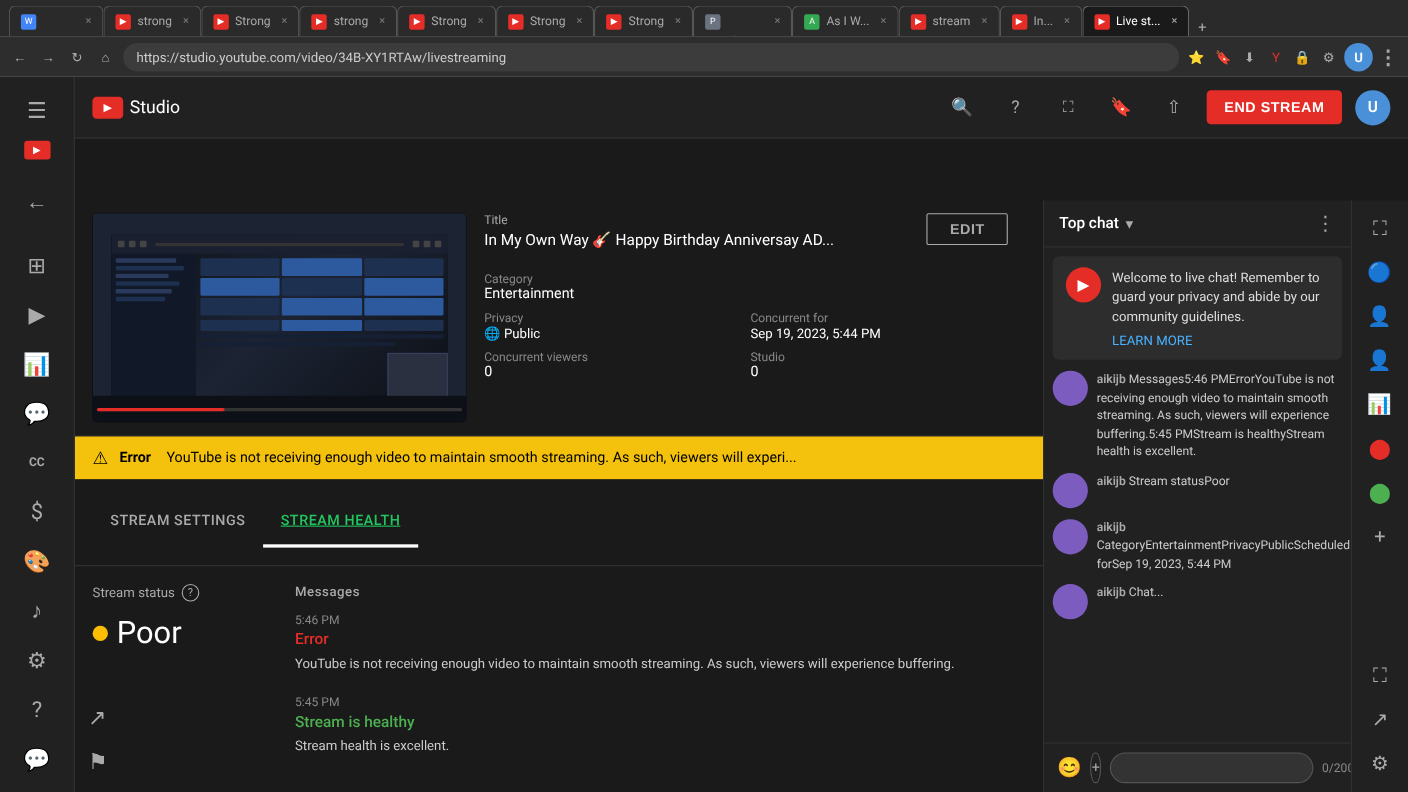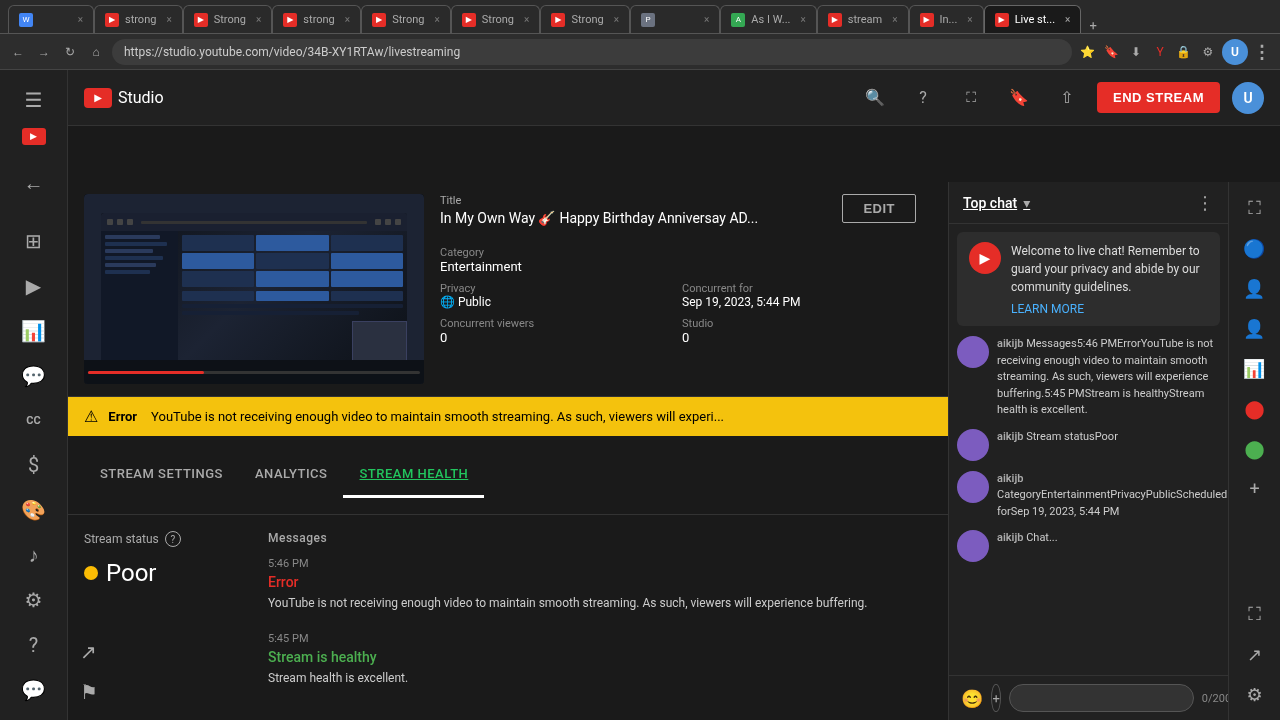--- a/index.html
+++ b/index.html
@@ -62,32 +62,32 @@
     .stream-tabs { display: flex; padding: 16px 16px; border-bottom: 1px solid #333; background: #1a1a1a; }
     .stream-tab { padding: 14px 16px; font-size: 13px; color: #aaa; cursor: pointer; border-bottom: 3px solid transparent; letter-spacing: 0.5px; font-weight: 500; }
     .stream-tab.active { color: #22c55e; border-bottom-color: #fff; text-decoration: underline; }
 
     
     .health-panel { display: flex; gap: 0; padding: 16px; }
     .health-left { width: 160px; flex-shrink: 0; }
     .health-right { flex: 1; padding-left: 24px; }
     .stream-status-label { color: #aaa; font-size: 12px; display: flex; align-items: center; gap: 6px; margin-bottom: 12px; }
     .help-icon { width: 16px; height: 16px; border-radius: 50%; border: 1px solid #aaa; display: inline-flex; align-items: center; justify-content: center; font-size: 10px; color: #aaa; cursor: pointer; }
-    .status-poor { color: #fff; font-size: 24px; font-weight: 400; display: flex; align-items: center; gap: 8px; }
+    .status-poor { color: #fff; font-size: 28px; font-weight: 400; display: flex; align-items: center; gap: 8px; }
     .status-dot { width: 14px; height: 14px; border-radius: 50%; background: #fbbc04; flex-shrink: 0; }
     .messages-label { color: #aaa; font-size: 12px; font-weight: 500; margin-bottom: 12px; letter-spacing: 0.5px; }
     .message-item { margin-bottom: 20px; }
     .message-time { color: #888; font-size: 11px; margin-bottom: 4px; }
     .message-title { color: #e52d27; font-size: 14px; font-weight: 500; margin-bottom: 4px; }
     .message-title.good { color: #4caf50; }
     .message-body { color: #ccc; font-size: 12px; line-height: 1.5; }
 
     
     .chat-header { padding: 10px 14px; display: flex; align-items: center; justify-content: space-between; border-bottom: 1px solid #333; }
-    .chat-title-row { display: flex; align-items: center; gap: 6px; cursor: pointer; text-decoration: underline; }
+    .chat-title-row { display: flex; align-items: center; gap: 6px; cursor: pointer; }
     .chat-title { font-size: 14px; color: #fff; font-weight: 500; }
     .chevron-icon { color: #aaa; font-size: 12px; }
     .chat-more { color: #aaa; cursor: pointer; font-size: 18px; }
     .chat-messages { flex: 1; overflow-y: auto; padding: 8px; }
     .welcome-message { background: #2d2d2d; border-radius: 6px; padding: 10px 12px; margin-bottom: 10px; display: flex; gap: 10px; }
     .yt-avatar { width: 32px; height: 32px; border-radius: 50%; background: #e52d27; display: flex; align-items: center; justify-content: center; flex-shrink: 0; font-size: 14px; color: white; }
     .welcome-text { font-size: 12px; color: #ddd; line-height: 1.5; }
     .learn-more-link { color: #4ab2ff; font-size: 12px; text-decoration: none; cursor: pointer; display: block; margin-top: 6px; }
     .chat-msg { display: flex; gap: 8px; margin-bottom: 10px; }
     .user-avatar-placeholder { width: 32px; height: 32px; border-radius: 50%; background: #7c5cbf; flex-shrink: 0; }
@@ -350,21 +350,20 @@
         </div>
 
         <div class="error-banner">
           <span class="error-icon">⚠</span>
           <span style="font-weight:700;margin-right:4px;">Error</span>
           <span>YouTube is not receiving enough video to maintain smooth streaming. As such, viewers will experi...</span>
         </div>
 
         <div class="stream-tabs">
           <div class="stream-tab">STREAM SETTINGS</div>
-          <div class="stream-tab">ANALYTICS</div>
           <div class="stream-tab active">STREAM HEALTH</div>
         </div>
 
         <div class="health-panel">
           <div class="health-left">
             <div class="stream-status-label">
               <span>Stream status</span>
               <span class="help-icon">?</span>
             </div>
             <div class="status-poor">

